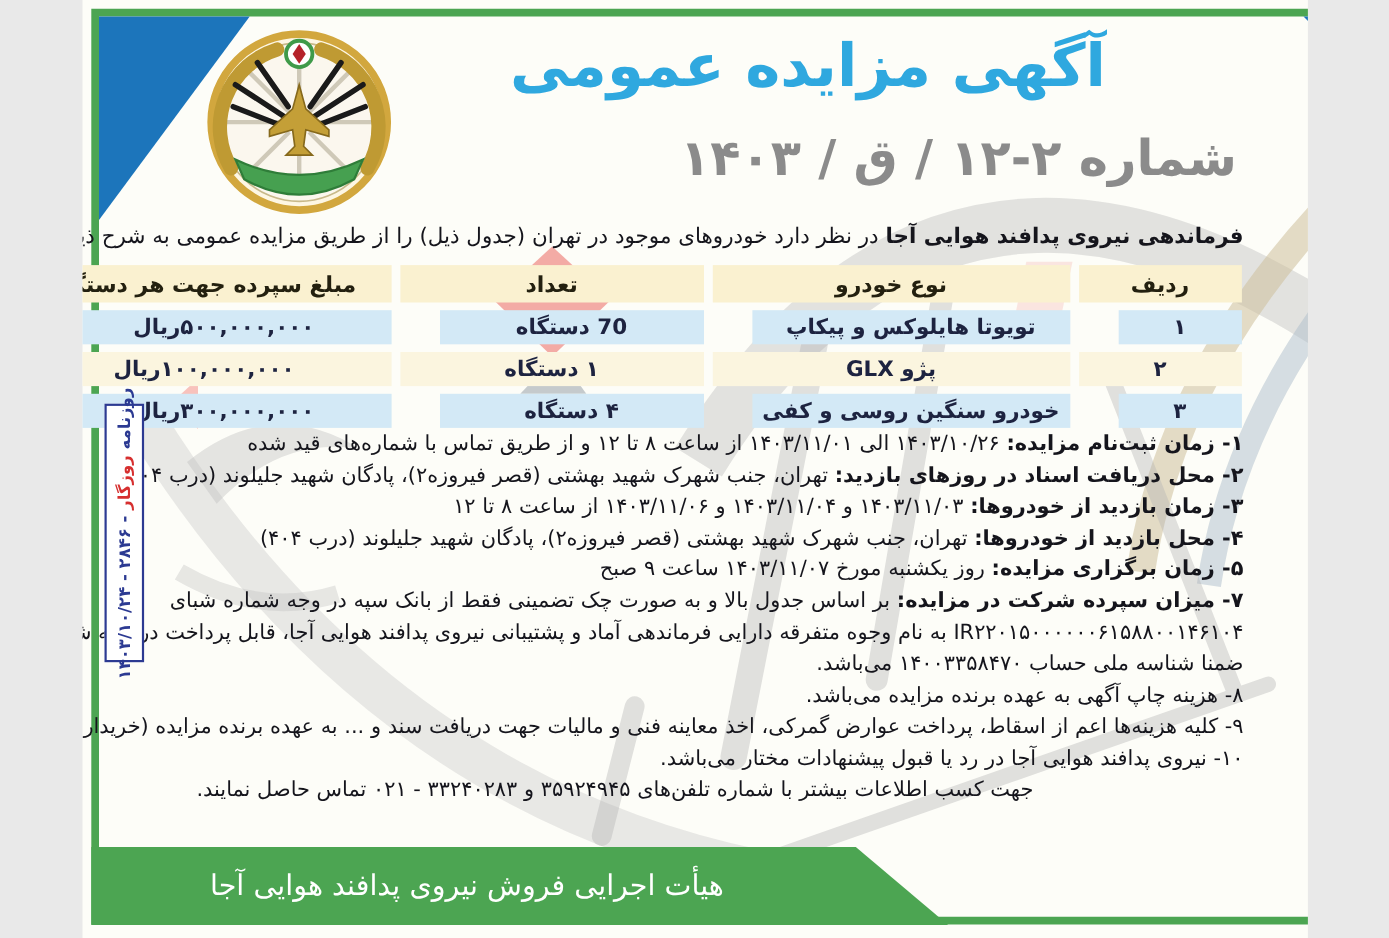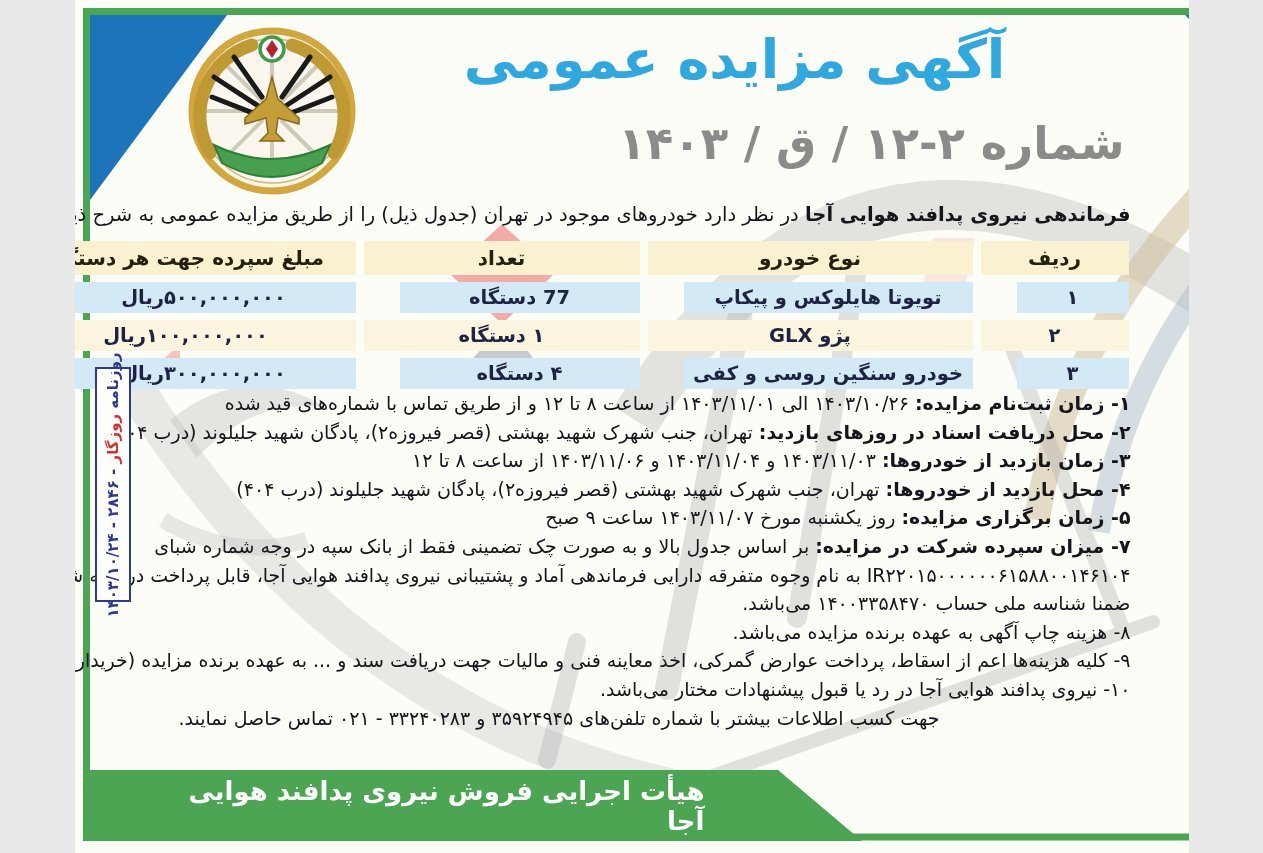--- a/index.html
+++ b/index.html
@@ -49,21 +49,21 @@
     right:58px;top:389px;width:1143px;
     direction:rtl;text-align:right;
     font-size:19px;line-height:28.6px;color:#15151c;
   }
   .terms .term b{font-weight:700;}
   .contact{direction:rtl;text-align:center;}
 
   .footer-label{
     left:70px;top:780px;width:560px;height:52px;
     display:flex;align-items:center;justify-content:center;
-    color:#ffffff;font-size:26px;font-weight:bold;direction:rtl;text-align:right;
+    color:#ffffff;font-size:26px;font-weight:normal;direction:rtl;text-align:right;
   }
 
   .stamp{
     left:20px;top:367px;width:36px;height:235px;
     background:#ffffff;border:2.5px solid #2c3a92;box-sizing:border-box;
   }
   .stamp-inner{
     position:absolute;left:50%;top:50%;
     transform:translate(-50%,-50%) rotate(-90deg);
     white-space:nowrap;direction:rtl;
@@ -142,21 +142,21 @@
 
     <div class="abs intro"><b>فرماندهی نیروی پدافند هوایی آجا</b><span> در نظر دارد خودروهای موجود در تهران (جدول ذیل) را از طریق مزایده عمومی به شرح ذیل به فروش رساند.</span></div>
 
     <div class="abs vtable">
         <div class="cell h bg-cream">ردیف</div>
         <div class="cell h bg-cream">نوع خودرو</div>
         <div class="cell h bg-cream">تعداد</div>
         <div class="cell h bg-cream">مبلغ سپرده جهت هر دستگاه</div>
         <div class="cell bg-blue">۱</div>
         <div class="cell bg-blue">تویوتا هایلوکس و پیکاپ</div>
-        <div class="cell bg-blue">77 دستگاه</div>
+        <div class="cell bg-blue">70 دستگاه</div>
         <div class="cell bg-blue">۵۰۰,۰۰۰,۰۰۰ریال</div>
         <div class="cell bg-cream2">۲</div>
         <div class="cell bg-cream2">پژو GLX</div>
         <div class="cell bg-cream2">۱ دستگاه</div>
         <div class="cell bg-cream2">۱۰۰,۰۰۰,۰۰۰ریال</div>
         <div class="cell bg-blue">۳</div>
         <div class="cell bg-blue">خودرو سنگین روسی و کفی</div>
         <div class="cell bg-blue">۴ دستگاه</div>
         <div class="cell bg-blue">۳۰۰,۰۰۰,۰۰۰ریال</div>
       </div>

